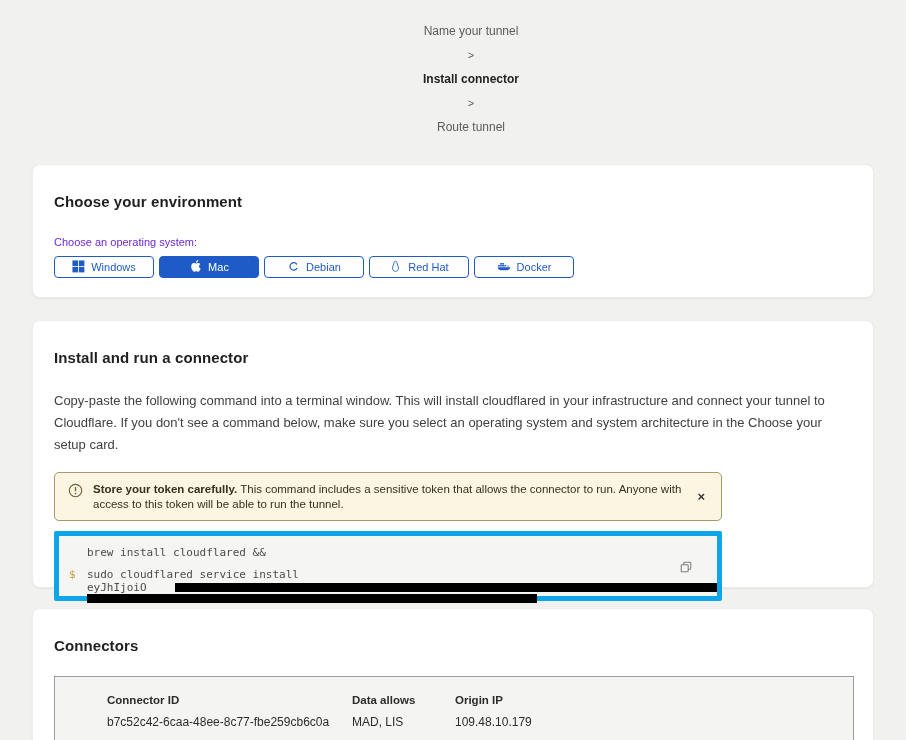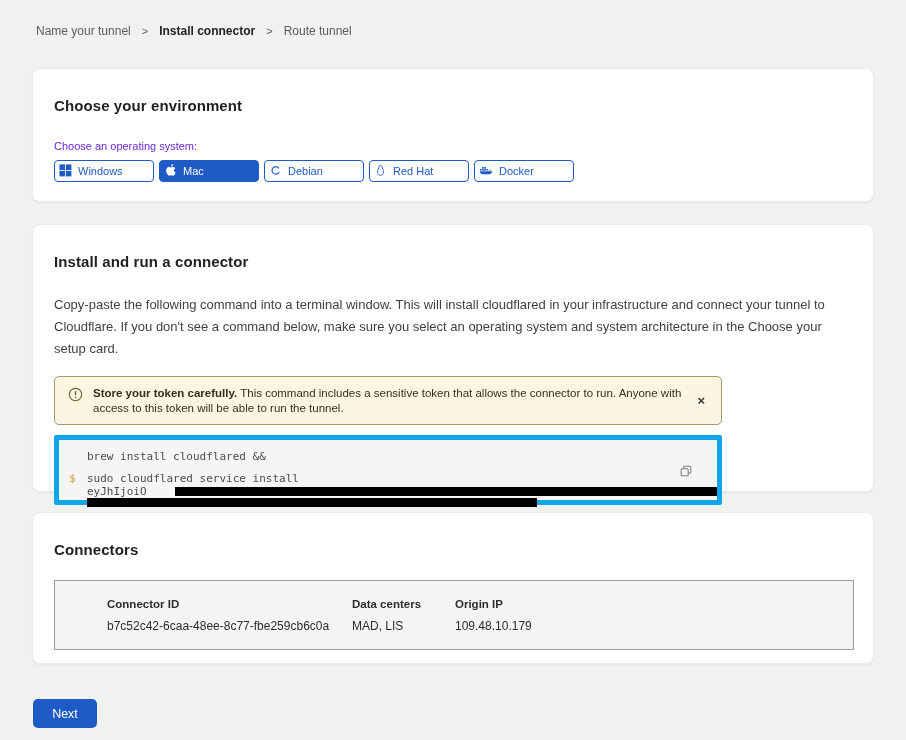--- a/index.html
+++ b/index.html
@@ -5,42 +5,42 @@
   * { margin:0; padding:0; box-sizing:border-box; }
   html,body { width:906px; height:740px; }
   body {
     background:#f1f1f0;
     font-family:"Liberation Sans", sans-serif;
     color:#2e2e2e;
     overflow:hidden;
   }
 
   
-  .breadcrumb { padding:24px 0 0 36px; display:flex; align-items:center; gap:11px; font-size:12px; color:#5b5b5b; }
+  .breadcrumb { padding:24px 0 0 36px; display:flex; align-items:center; gap:11px; font-size:12px; color:#5b5b5b;flex-direction:column; }
   .crumb { cursor:pointer; }
   .crumb.active { font-weight:bold; color:#232323; }
   .crumb-sep { font-size:11px; color:#5b5b5b; }
 
   
   .card {
     background:#ffffff;
     border:1px solid #ececeb;
     border-radius:8px;
     margin:0 32px;
     box-shadow:0 1px 2px rgba(0,0,0,.05);
   }
   .card-title { font-size:15px; font-weight:bold; color:#1f1f1f; letter-spacing:.1px; }
 
   
   .card-env { margin-top:30px; padding:28px 21px 20px 21px; height:134px; }
   .os-label { margin-top:26px; font-size:11px; color:#6d28d9; }
   .os-row { margin-top:8px; display:flex; gap:5px; }
   .os-btn {
     width:100px; height:22px;
-    display:flex; align-items:center; gap:6px;
+    display:flex; align-items:center; justify-content:center; gap:6px;
     background:#fff; color:#1e5bc6;
     border:1px solid #1e5bc6; border-radius:4px;
     font-family:inherit; font-size:11px; cursor:pointer; padding:0 4px;
   }
   .os-btn.selected { background:#1e5bc6; color:#ffffff; }
   .os-btn svg { flex:none; }
 
   
   .card-install { margin-top:22px; padding:28px 21px 14px 21px; height:268px; }
   .install-desc { margin-top:24px; font-size:13px; line-height:22px; color:#3f3f3f; max-width:796px; }
@@ -204,21 +204,21 @@
 
 <section class="card card-connectors">
   <h2 class="card-title">Connectors</h2>
 
   <div class="ctable">
     <div class="ccol ccol-id">
       <span class="ccol-header">Connector ID</span>
       <span class="ccol-value">b7c52c42-6caa-48ee-8c77-fbe259cb6c0a</span>
     </div>
     <div class="ccol ccol-dc">
-      <span class="ccol-header">Data centers</span>
+      <span class="ccol-header">Data allows</span>
       <span class="ccol-value">MAD, LIS</span>
     </div>
     <div class="ccol ccol-ip">
       <span class="ccol-header">Origin IP</span>
       <span class="ccol-value">109.48.10.179</span>
     </div>
   </div>
 </section>
 
 

